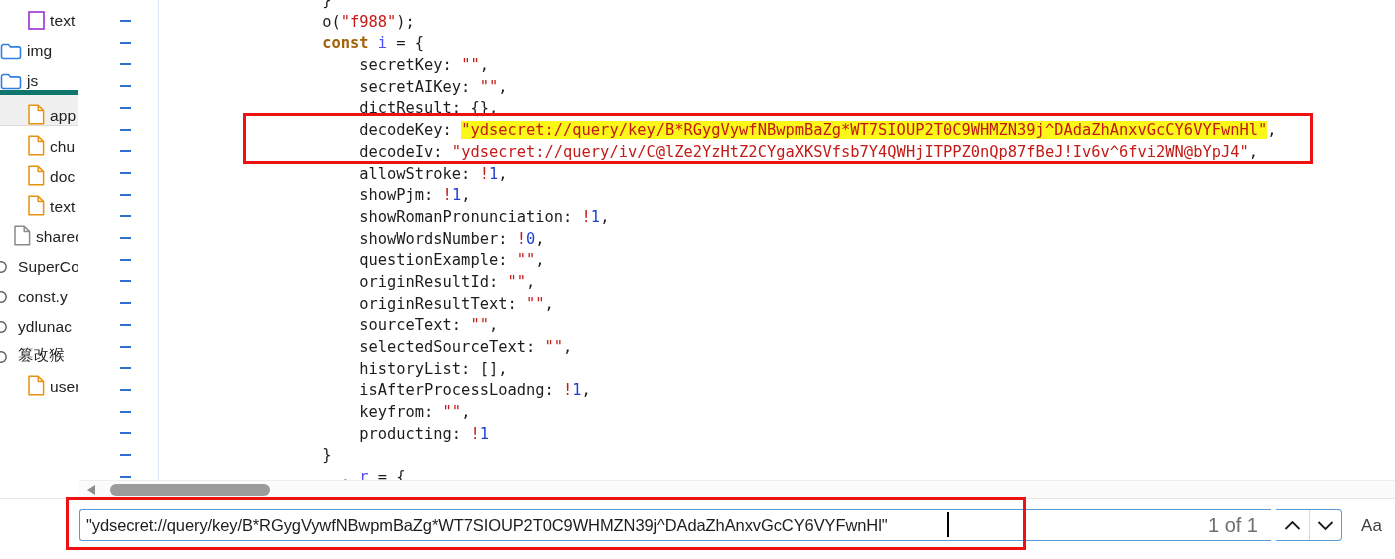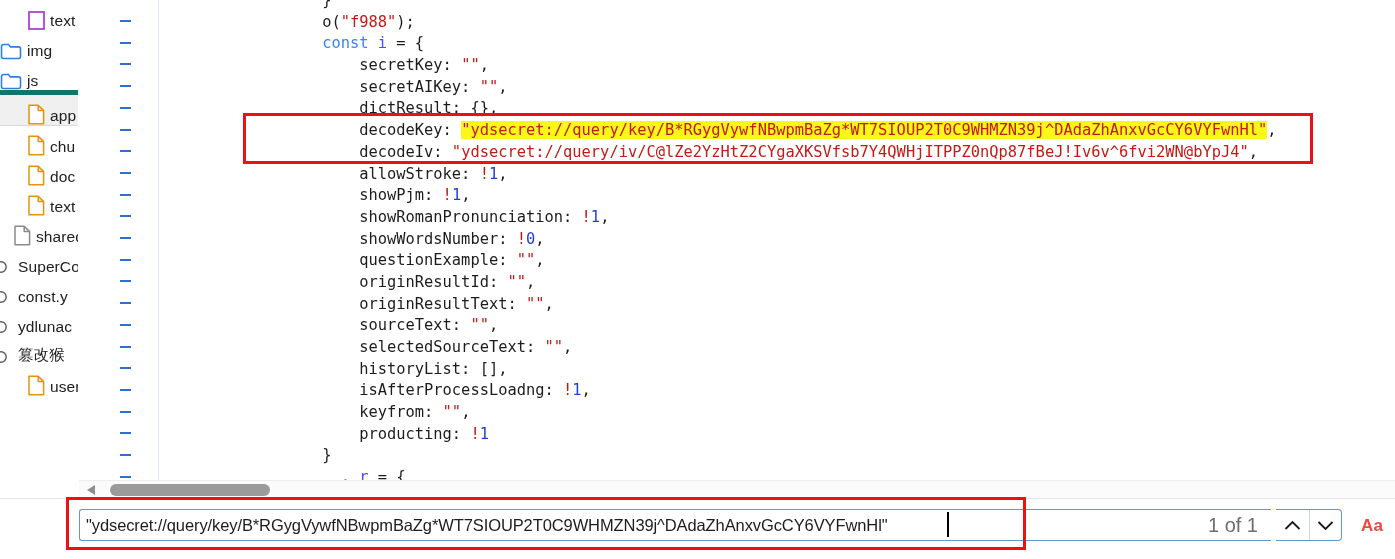--- a/index.html
+++ b/index.html
@@ -95,21 +95,21 @@
     line-height: 21.7px;
     white-space: pre;
   }
   #code-lines {
     position: absolute;
     left: 0;
     top: -10px;
     padding-left: 89px;
   }
   .cl { height: 21.7px; color: #1c1c1c; }
-  .kw  { color: #3b82f6; }
+  .kw  { color: #a16207; font-weight: bold; }
   .var { color: #4c4cff; }
   .str { color: #c41a16; }
   .num { color: #1f3fd0; }
   .op  { color: #1c1c1c; }
   .hl  { background: #fbf719; }
 
   
   .redbox {
     position: absolute;
     border: 3px solid #ee1111;
@@ -236,22 +236,22 @@
     align-items: center;
     justify-content: center;
     box-sizing: border-box;
   }
   .navbtn.sep { border-left: 1px solid #c9dcef; }
   #find-aa {
     position: absolute;
     left: 1361px;
     top: 516px;
     font-size: 17px;
-    font-weight: bold;
-    color: #ef4444;
+    font-weight: normal;
+    color: #404040;
     letter-spacing: 0.2px;
   }
   #findbar-topline {
     position: absolute;
     left: 0; top: 0;
     width: 1395px;
     height: 1px;
     background: #e6e6e6;
   }
 </style>

